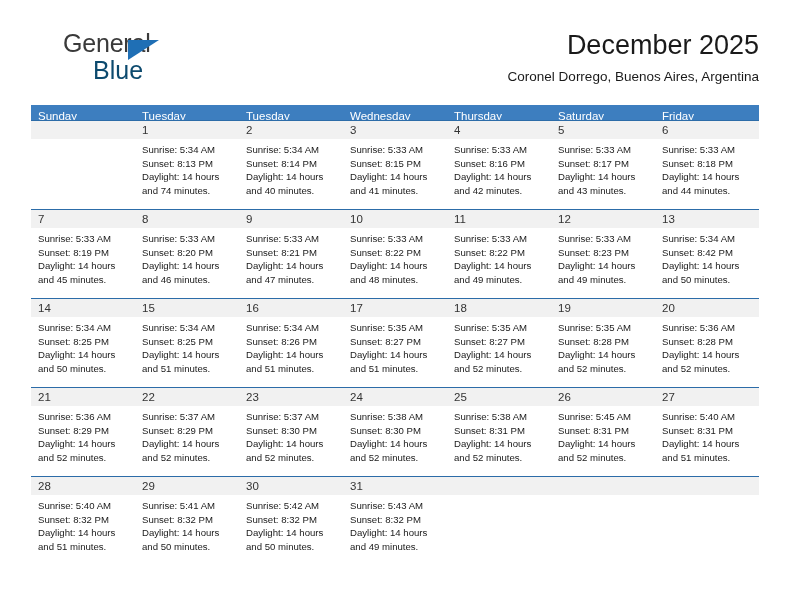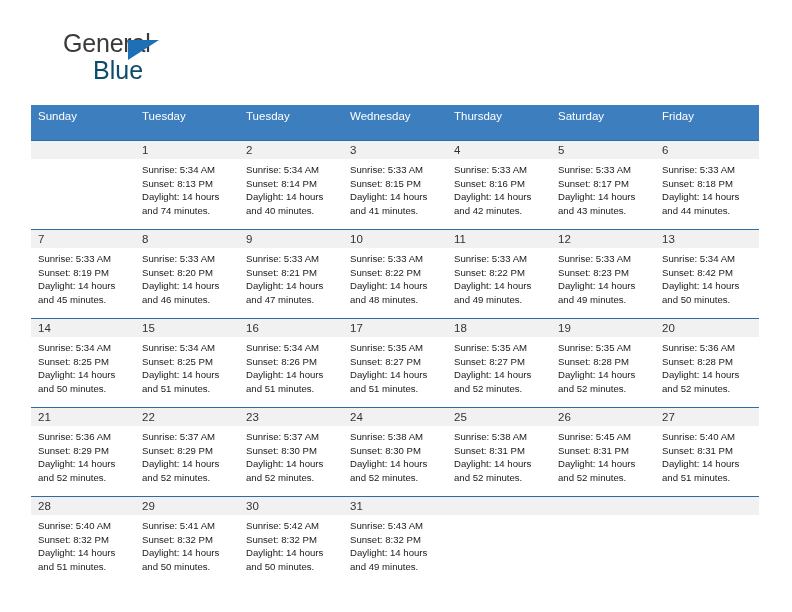--- a/index.html
+++ b/index.html
@@ -97,21 +97,21 @@
     width: 100%;
     background: #3d7ebf;
   }
   .weekday {
     flex: 1 1 0;
     box-sizing: border-box;
     padding: 4px 0 0 7px;
     font-size: 11.5px;
     color: #ffffff;
     line-height: 15px;
-    height: 35px;
+    height: 15px;
     overflow: hidden;
     white-space: nowrap;
   }
   .week-row {
     display: flex;
     width: 100%;
     border-top: 1.5px solid #2c6ca8;
     box-sizing: border-box;
   }
   .week-row:first-of-type {
@@ -147,20 +147,24 @@
 </head>
 <body>
 
 <div class="page">
 
   <div class="header">
     <div class="brand">
       <span class="brand-general">General</span>
       <span class="brand-triangle"></span>
       <span class="brand-blue">Blue</span>
+    </div>
+    <div class="title-block">
+      <div class="cal-title">December 2025</div>
+      <div class="cal-subtitle">Coronel Dorrego, Buenos Aires, Argentina</div>
     </div>
   </div>
 
   <div class="calendar">
     <div class="weekday-row">
       <div class="weekday">Sunday</div>
       <div class="weekday">Tuesday</div>
       <div class="weekday">Tuesday</div>
       <div class="weekday">Wednesday</div>
       <div class="weekday">Thursday</div>

